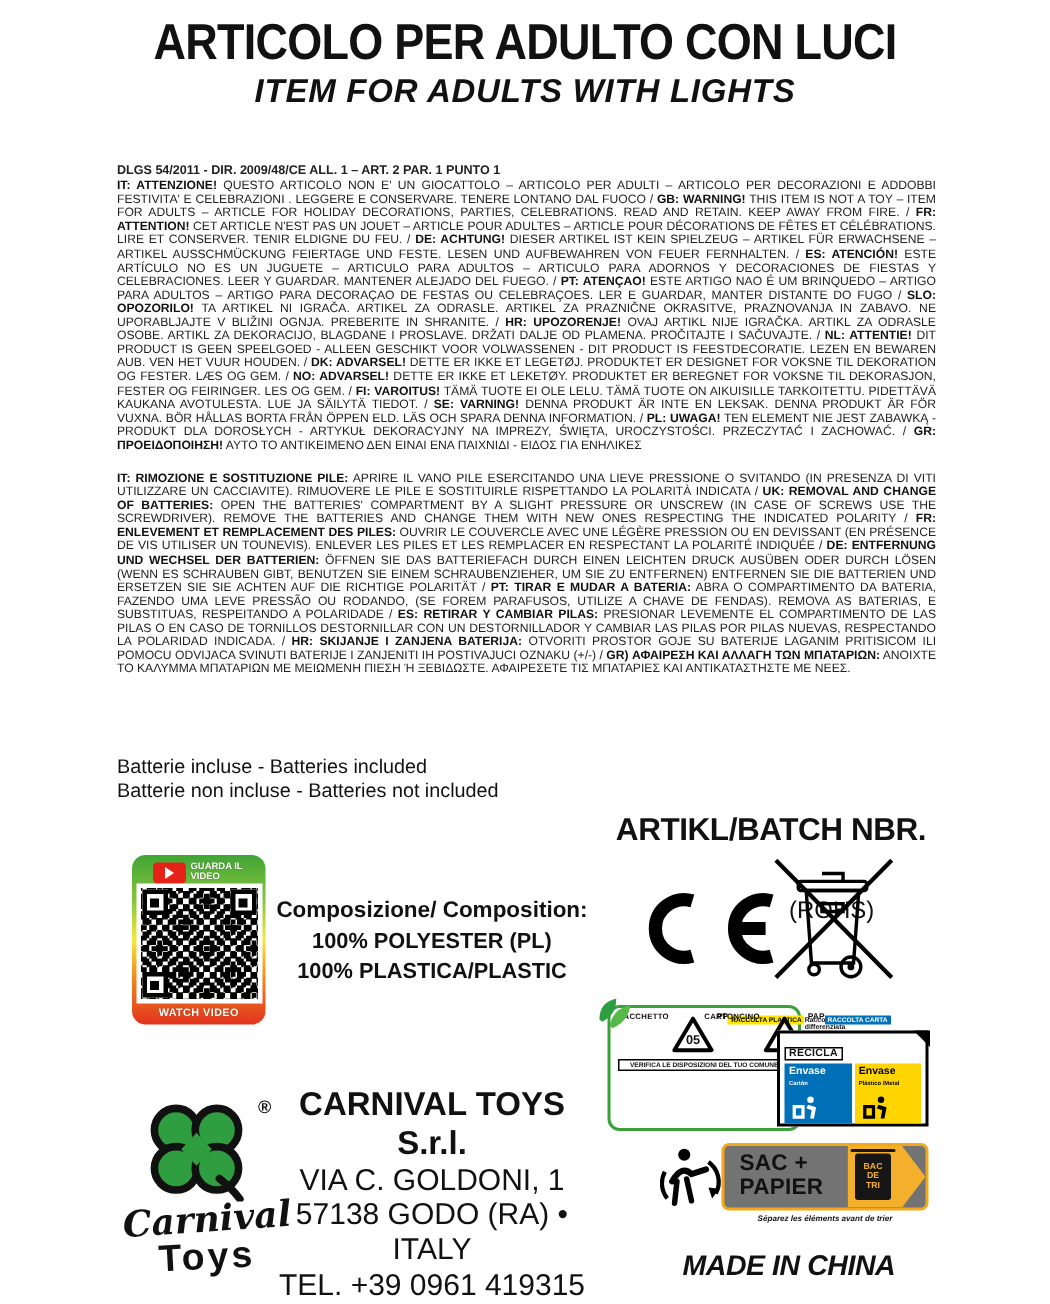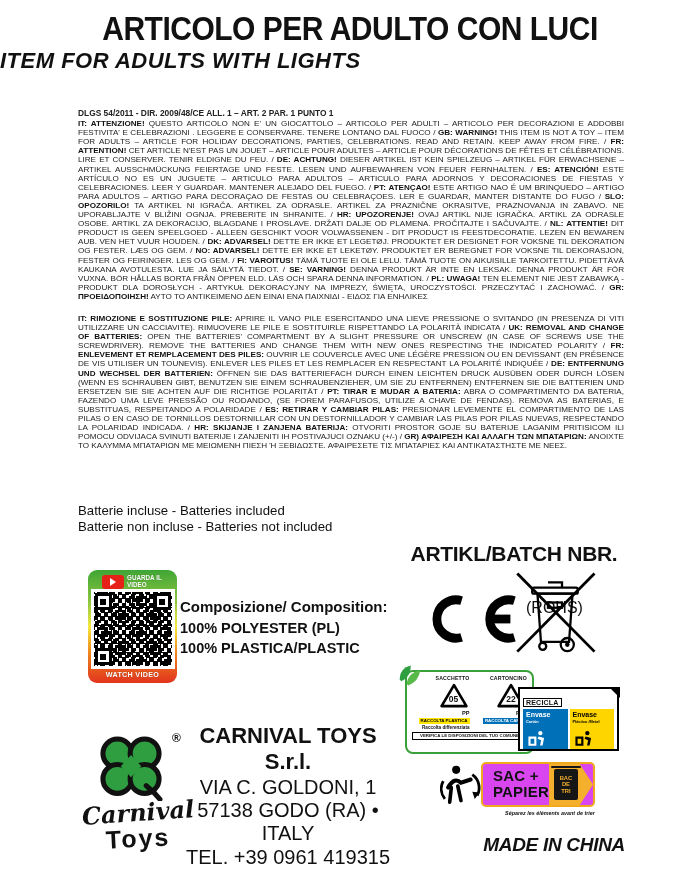--- a/index.html
+++ b/index.html
@@ -1,21 +1,21 @@
 <!DOCTYPE html>
 <html><head>
 <meta charset="utf-8">
 <style>
   *{margin:0;padding:0;box-sizing:border-box}
   html,body{width:700px;height:869px;background:#fff;font-family:"Liberation Sans",sans-serif;color:#111}
   .page{position:relative;width:700px;height:869px;overflow:hidden;background:#fff}
 
   
   .title{position:absolute;top:10px;left:0;width:700px;text-align:center;font-size:30px;font-weight:900;letter-spacing:-.5px;transform:scale(1,1.12);transform-origin:top}
-  .subtitle{position:absolute;top:48px;left:0;width:700px;font-size:22px;font-style:italic;font-weight:600;letter-spacing:.5px}
+  .subtitle{position:absolute;top:48px;left:0;width:700px;text-align:center;font-size:22px;font-style:italic;font-weight:600;letter-spacing:.5px}
 
   
   .legal{position:absolute;left:78px;top:109px;width:546px;font-size:8.1px;line-height:9.1px;text-align:justify;color:#222}
   .legal .reg{font-weight:bold;font-size:8.4px;margin-bottom:1px}
   .legal p{margin:0 0 13px}
   .legal b{color:#111}
 
   .batteries{position:absolute;left:78px;top:503px;font-size:13.2px;line-height:1.22;color:#111}
 
   .lotto{position:absolute;left:398px;top:542px;width:232px;text-align:center;font-size:21px;font-weight:900;letter-spacing:-.3px}
@@ -31,36 +31,36 @@
   .qr{position:relative;margin-top:2px;width:78px;height:74px;background:
       conic-gradient(from 90deg,#000 25%,transparent 0 50%,#000 0 75%,transparent 0) 1px 2px/9px 9px,
       conic-gradient(#000 25%,transparent 0 50%,#000 0 75%,transparent 0) 0 0/7px 7px,#fff;
       outline:3px solid #fff}
   .finder{position:absolute;width:17px;height:17px;border:3px solid #000;background:#fff}
   .finder::after{content:"";position:absolute;inset:2.5px;background:#000}
   .f-tl{top:1px;left:1px}.f-tr{top:1px;right:1px}.f-bl{bottom:1px;left:1px}
   .vb-bottom{margin-top:4px;font-size:7.2px;font-weight:800;color:#fff;letter-spacing:.3px;text-shadow:0 0 1px #00000066}
 
   
-  .composition{position:absolute;left:180px;top:598px;width:216px;text-align:left;font-weight:800}
+  .composition{position:absolute;left:180px;top:598px;width:216px;text-align:center;font-weight:800}
   .composition .h{font-size:15px;margin-bottom:3px}
   .composition .l{font-size:14.5px;line-height:1.38}
 
   
   .ce-wrap{position:absolute;left:420px;top:593px;display:flex;align-items:flex-start}
   .rohs{font-size:16px;font-weight:400;margin-left:2px;margin-top:6px}
 
   
   .weee{position:absolute;left:511px;top:563px}
 
   
   .it-box{position:absolute;left:405px;top:670px;width:129px;height:84px;border:2px solid #3aa13a;border-radius:8px;background:#fff;padding:3px 5px 2px}
   .leaf{position:absolute;top:-9px;left:-10px}
   .it-cols{display:flex;justify-content:space-around}
-  .it-col{display:flex;flex-direction:column;align-items:flex-end;width:50%}
+  .it-col{display:flex;align-items:flex-start;width:50%}
   .it-col .nm{font-size:5.2px;font-weight:800;letter-spacing:.2px}
   .tri-wrap{position:relative;width:32px;height:28px;margin-top:1px}
   .tri-wrap .code{position:absolute;inset:0;display:flex;align-items:center;justify-content:center;padding-top:5px;font-size:8.5px;font-weight:800}
   .mat{font-size:5.6px;font-weight:800;margin-top:0px}
   .chip{margin-top:1.5px;font-size:4.4px;font-weight:800;padding:.5px 2px;white-space:nowrap}
   .chip-yellow{background:#ffe500;color:#000}
   .chip-blue{background:#0070b8;color:#fff}
   .note1{font-size:4.6px;font-weight:800;margin-top:1.5px}
   .note2{margin-top:1.5px;border:.8px solid #000;font-size:4.4px;font-weight:800;text-align:center;padding:.5px 1px;white-space:nowrap}
 
@@ -71,38 +71,38 @@
   .es-panels{display:flex;gap:2px}
   .es-panel{width:50%;height:40px;padding:2px 3px;position:relative}
   .es-blue{background:#0070b8;color:#fff}
   .es-yellow{background:#ffd500;color:#000}
   .es-panel .t{font-size:7px;font-weight:800;line-height:1}
   .es-panel .s{font-size:3.9px;font-weight:700;margin-top:.5px}
   .es-panel svg{position:absolute;bottom:2px;left:4px}
 
   
   .triman{position:absolute;left:440px;top:763px}
-  .fr-box{position:absolute;left:481px;top:762px;width:114px;height:45px;border:2px solid #f0a81c;border-radius:5px;background:#d946ef;display:flex;overflow:hidden}
+  .fr-box{position:absolute;left:481px;top:762px;width:138px;height:45px;border:2px solid #f0a81c;border-radius:5px;background:#737373;display:flex;overflow:hidden}
   .fr-text{flex:1;padding:4px 0 0 10px;font-size:15px;font-weight:900;line-height:1.06;letter-spacing:.2px}
   .fr-arrow{width:52px;background:#f4b02c;clip-path:polygon(0 0,70% 0,100% 50%,70% 100%,0 100%);display:flex;align-items:center;padding-left:5px}
   .bac{width:24px;height:31px;background:#161616;border-radius:2px;position:relative;display:flex;flex-direction:column;align-items:center;justify-content:center;color:#f4b02c;font-size:5.8px;font-weight:800;line-height:1.15}
   .bac::before{content:"";position:absolute;top:-3.5px;left:-3px;width:30px;height:2.6px;background:#161616;border-radius:1px}
   .fr-note{position:absolute;left:481px;top:810px;width:138px;text-align:center;font-size:5.4px;font-weight:800;font-style:italic}
 
   
   .clover{position:absolute;left:88px;top:733px}
   .registered{position:absolute;left:172px;top:731px;font-size:12px;font-weight:700}
   .logo-script{position:absolute;left:78px;top:798px;width:120px;text-align:center;font-family:"DejaVu Serif",serif;font-style:italic;font-weight:700;font-size:24px;transform:rotate(-4deg)}
   .logo-word{position:absolute;left:88px;top:824px;width:100px;text-align:center;font-weight:900;font-size:25px;letter-spacing:2px;transform:rotate(-3deg)}
   .company{position:absolute;left:182px;top:723px;width:212px;text-align:center;line-height:1.16}
   .company .nm{font-size:22px;font-weight:800;margin-bottom:2px}
   .company .ln{font-size:20px;font-weight:400}
   .company .bd{font-size:13px;font-weight:800}
 
-  .origin{position:absolute;left:455px;top:834px;width:170px;text-align:right;font-size:19px;font-weight:900;font-style:italic;letter-spacing:-.3px}
+  .origin{position:absolute;left:455px;top:834px;width:170px;text-align:left;font-size:19px;font-weight:900;font-style:italic;letter-spacing:-.3px}
 </style>
 </head>
 <body>
 
 <div class="page">
 
   <div class="title">ARTICOLO PER ADULTO CON LUCI</div>
   <div class="subtitle">ITEM FOR ADULTS WITH LIGHTS</div>
 
   <div class="legal">

